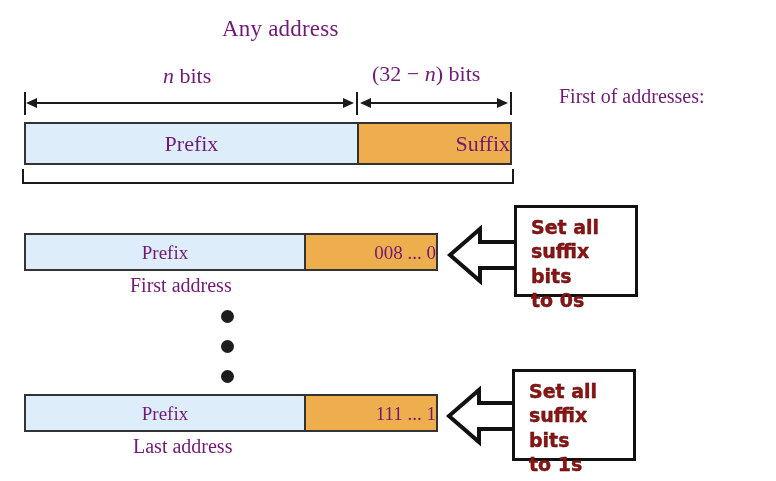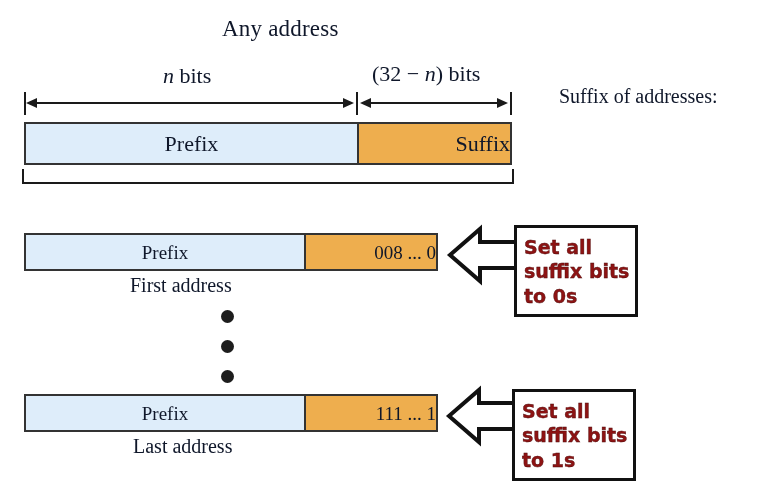--- a/index.html
+++ b/index.html
@@ -15,21 +15,21 @@
     overflow: hidden;
     font-family: "Liberation Serif", "DejaVu Serif", serif;
     color: #1a1a1a;
   }
 
   .abs { position: absolute; }
 
   
   .serif-txt {
     font-family: "Liberation Serif", "DejaVu Serif", serif;
-    color: #0f172a;
+    color: #701a75;
     white-space: nowrap;
   }
   .title {
     font-size: 23px;
     letter-spacing: 0.2px;
   }
   .bits-label {
     font-size: 22px;
   }
   .bits-label i { font-style: italic; }
@@ -103,22 +103,21 @@
     height: 13px;
     border-radius: 50%;
     background: #1d1d1d;
   }
 
   
   .callout {
     box-sizing: border-box;
     border: 3px solid #111111;
     background: #ffffff;
-    padding: 7px 0 0 7px;
-    margin-top: 20px;
+    padding: 7px 0 0 14px;
   }
   .callout-text {
     font-family: "DejaVu Sans", "Liberation Sans", sans-serif;
     font-weight: bold;
     font-size: 19px;
     line-height: 1.28;
     color: #8d1313;
     -webkit-text-stroke: 0.4px #4a0b0b;
     white-space: pre-line;
   }
@@ -157,21 +156,21 @@
     <div class="seg seg-prefix" style="width:331px;">
       <span class="serif-txt seg-text">Prefix</span>
     </div>
     <div class="seg seg-suffix seg-divider" style="flex:1;">
       <span class="serif-txt seg-text">Suffix</span>
     </div>
   </div>
 
   <div class="abs bracket" style="left:22px; top:169px; width:492px; height:15px;"></div>
 
-  <div class="abs serif-txt note-line" style="left:559px; top:85px;">Suffix of addresses:</div>
+  <div class="abs serif-txt note-line" style="left:559px; top:85px;">First of addresses:</div>
 
   <div class="abs barwrap" style="left:24px; top:233px; width:414px; height:38px;">
     <div class="seg seg-prefix" style="width:278px;">
       <span class="serif-txt row-seg-text">Prefix</span>
     </div>
     <div class="seg seg-suffix seg-divider" style="flex:1;">
       <span class="serif-txt row-seg-text">008 ... 0</span>
     </div>
   </div>
   <div class="abs serif-txt caption" style="left:130px; top:274px;">First address</div>

